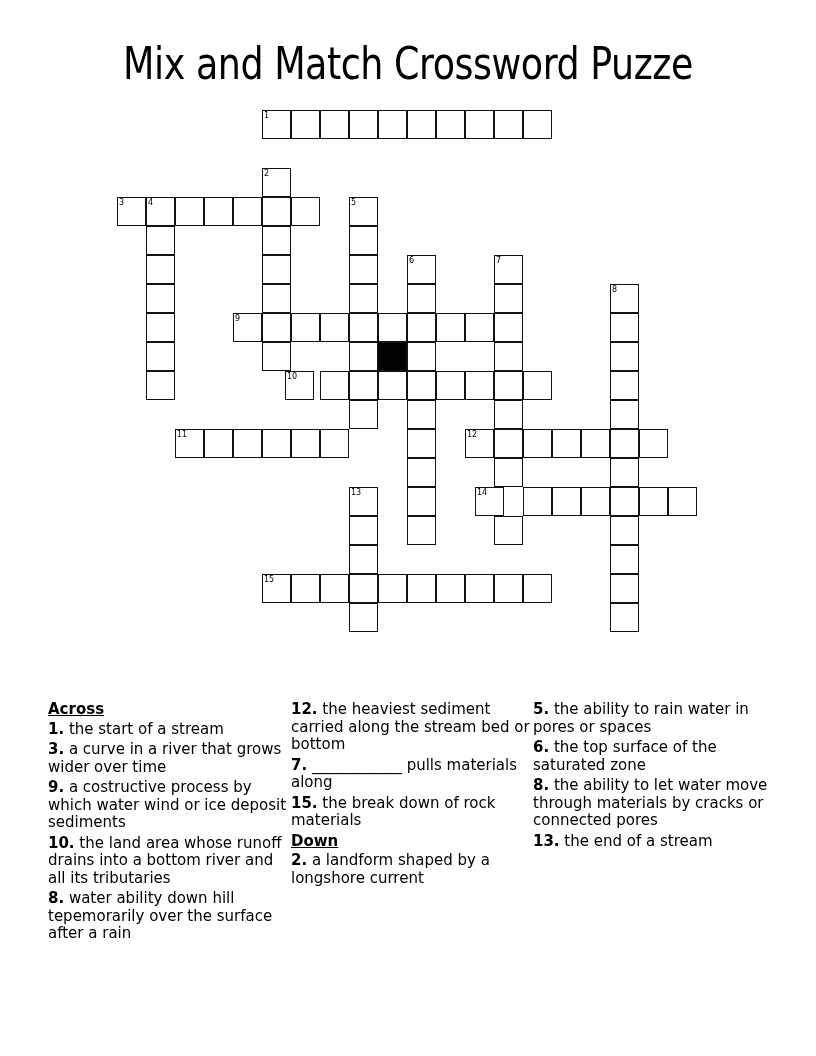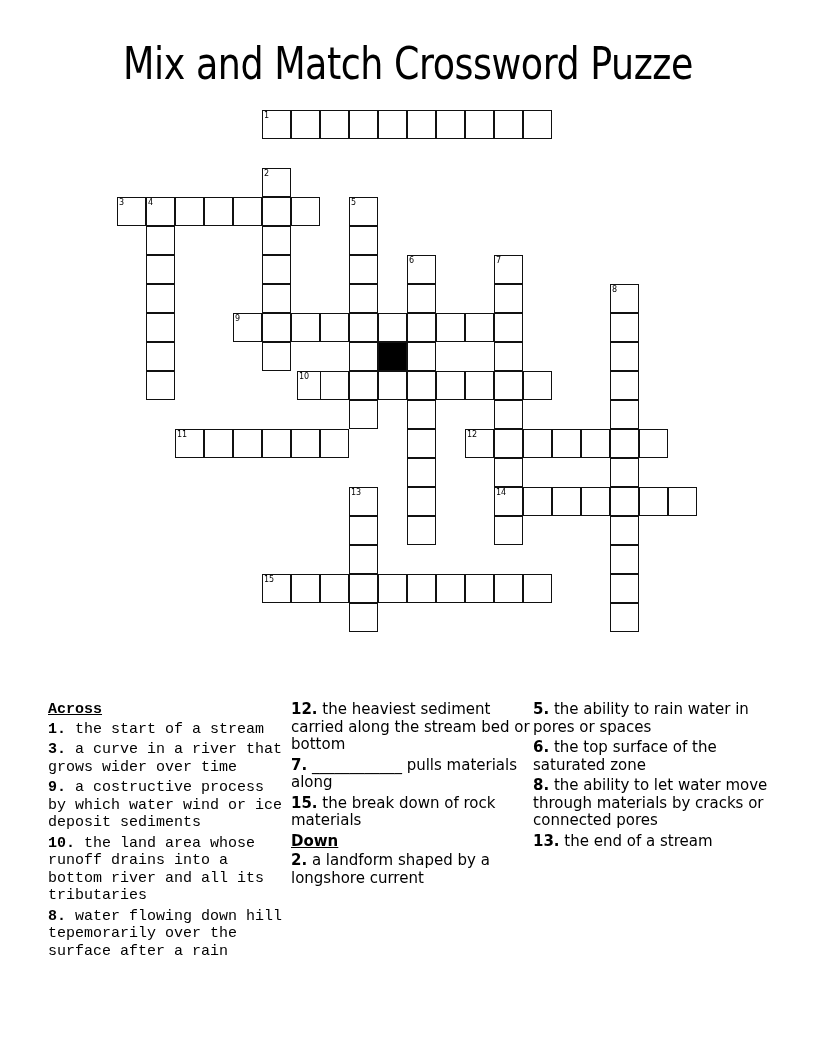--- a/index.html
+++ b/index.html
@@ -4,21 +4,21 @@
   <style>
     html, body { margin: 0; padding: 0; background: #ffffff; }
     body { width: 816px; height: 1056px; position: relative; overflow: hidden; font-family: "DejaVu Sans", sans-serif; color: #000; }
     .title { position: absolute; top: 38px; left: 0; width: 816px; text-align: center; font-family: "DejaVu Sans Condensed", "DejaVu Sans", sans-serif; font-size: 44px; letter-spacing: -0.5px; transform: scaleX(0.92); transform-origin: center; }
     .grid { position: absolute; left: 0; top: 0; width: 816px; height: 680px; }
     .cell { position: absolute; width: 29px; height: 29px; box-sizing: border-box; border: 1.5px solid #111; background: #fff; }
     .cell.black { background: #000; }
     .cell .num { position: absolute; top: 0px; left: 1px; font-size: 8px; font-family: "DejaVu Sans", sans-serif; line-height: 9px; }
     .clues { position: absolute; top: 701px; font-size: 15px; line-height: 17.5px; }
     .col { position: absolute; width: 240px; }
-    .col1 { left: 48px; font-family: Liberation Mono, monospace; }
+    .col1 { left: 48px; }
     .col2 { left: 291px; }
     .col3 { left: 533px; }
     .heading { font-weight: bold; text-decoration: underline; margin-bottom: 2px; }
     .clue { margin-bottom: 3px; }
     .clue .n { font-weight: bold; }
   </style>
 </head>
 <body>
 
 <div class="title">Mix and Match Crossword Puzze</div>
@@ -86,21 +86,21 @@
     <div class="cell" style="left: 494px; top: 255px;">
       <span class="num">7</span>
     </div>
     <div class="cell" style="left: 494px; top: 284px;"></div>
     <div class="cell" style="left: 494px; top: 313px;"></div>
     <div class="cell" style="left: 494px; top: 342px;"></div>
     <div class="cell" style="left: 494px; top: 371px;"></div>
     <div class="cell" style="left: 494px; top: 400px;"></div>
     <div class="cell" style="left: 494px; top: 429px;"></div>
     <div class="cell" style="left: 494px; top: 458px;"></div>
-    <div class="cell" style="left: 494px; top: 487px;">
+    <div class="cell" style="left: 475px; top: 487px;">
       <span class="num">14</span>
     </div>
     <div class="cell" style="left: 494px; top: 516px;"></div>
     <div class="cell" style="left: 610px; top: 284px;">
       <span class="num">8</span>
     </div>
     <div class="cell" style="left: 610px; top: 313px;"></div>
     <div class="cell" style="left: 610px; top: 342px;"></div>
     <div class="cell" style="left: 610px; top: 371px;"></div>
     <div class="cell" style="left: 610px; top: 400px;"></div>
@@ -112,21 +112,21 @@
     <div class="cell" style="left: 610px; top: 574px;"></div>
     <div class="cell" style="left: 610px; top: 603px;"></div>
     <div class="cell" style="left: 233px; top: 313px;">
       <span class="num">9</span>
     </div>
     <div class="cell" style="left: 291px; top: 313px;"></div>
     <div class="cell" style="left: 320px; top: 313px;"></div>
     <div class="cell" style="left: 378px; top: 313px;"></div>
     <div class="cell" style="left: 436px; top: 313px;"></div>
     <div class="cell" style="left: 465px; top: 313px;"></div>
-    <div class="cell" style="left: 297px; top: 371px;">
+    <div class="cell" style="left: 285px; top: 371px;">
       <span class="num">10</span>
     </div>
     <div class="cell" style="left: 320px; top: 371px;"></div>
     <div class="cell" style="left: 378px; top: 371px;"></div>
     <div class="cell" style="left: 436px; top: 371px;"></div>
     <div class="cell" style="left: 465px; top: 371px;"></div>
     <div class="cell" style="left: 523px; top: 371px;"></div>
     <div class="cell" style="left: 175px; top: 429px;">
       <span class="num">11</span>
     </div>
@@ -168,21 +168,21 @@
     <div class="cell black" style="left: 378px; top: 342px;"></div>
   </div>
 
 <div class="clues">
   <div class="col col1">
     <div class="heading">Across</div>
     <div class="clue"><span class="n">1.</span><span> the start of a stream</span></div>
     <div class="clue"><span class="n">3.</span><span> a curve in a river that grows wider over time</span></div>
     <div class="clue"><span class="n">9.</span><span> a costructive process by which water wind or ice deposit sediments</span></div>
     <div class="clue"><span class="n">10.</span><span> the land area whose runoff drains into a bottom river and all its tributaries</span></div>
-    <div class="clue"><span class="n">8.</span><span> water flowing down hill tepemorarily over the surface after a rain</span></div>
+    <div class="clue"><span class="n">8.</span><span> water ability down hill tepemorarily over the surface after a rain</span></div>
   </div>
   <div class="col col2">
     <div class="clue"><span class="n">12.</span><span> the heaviest sediment carried along the stream bed or bottom</span></div>
     <div class="clue"><span class="n">7.</span><span> ____________ pulls materials along</span></div>
     <div class="clue"><span class="n">15.</span><span> the break down of rock materials</span></div>
     <div class="heading">Down</div>
     <div class="clue"><span class="n">2.</span><span> a landform shaped by a longshore current</span></div>
   </div>
   <div class="col col3">
     <div class="clue"><span class="n">5.</span><span> the ability to rain water in pores or spaces</span></div>

